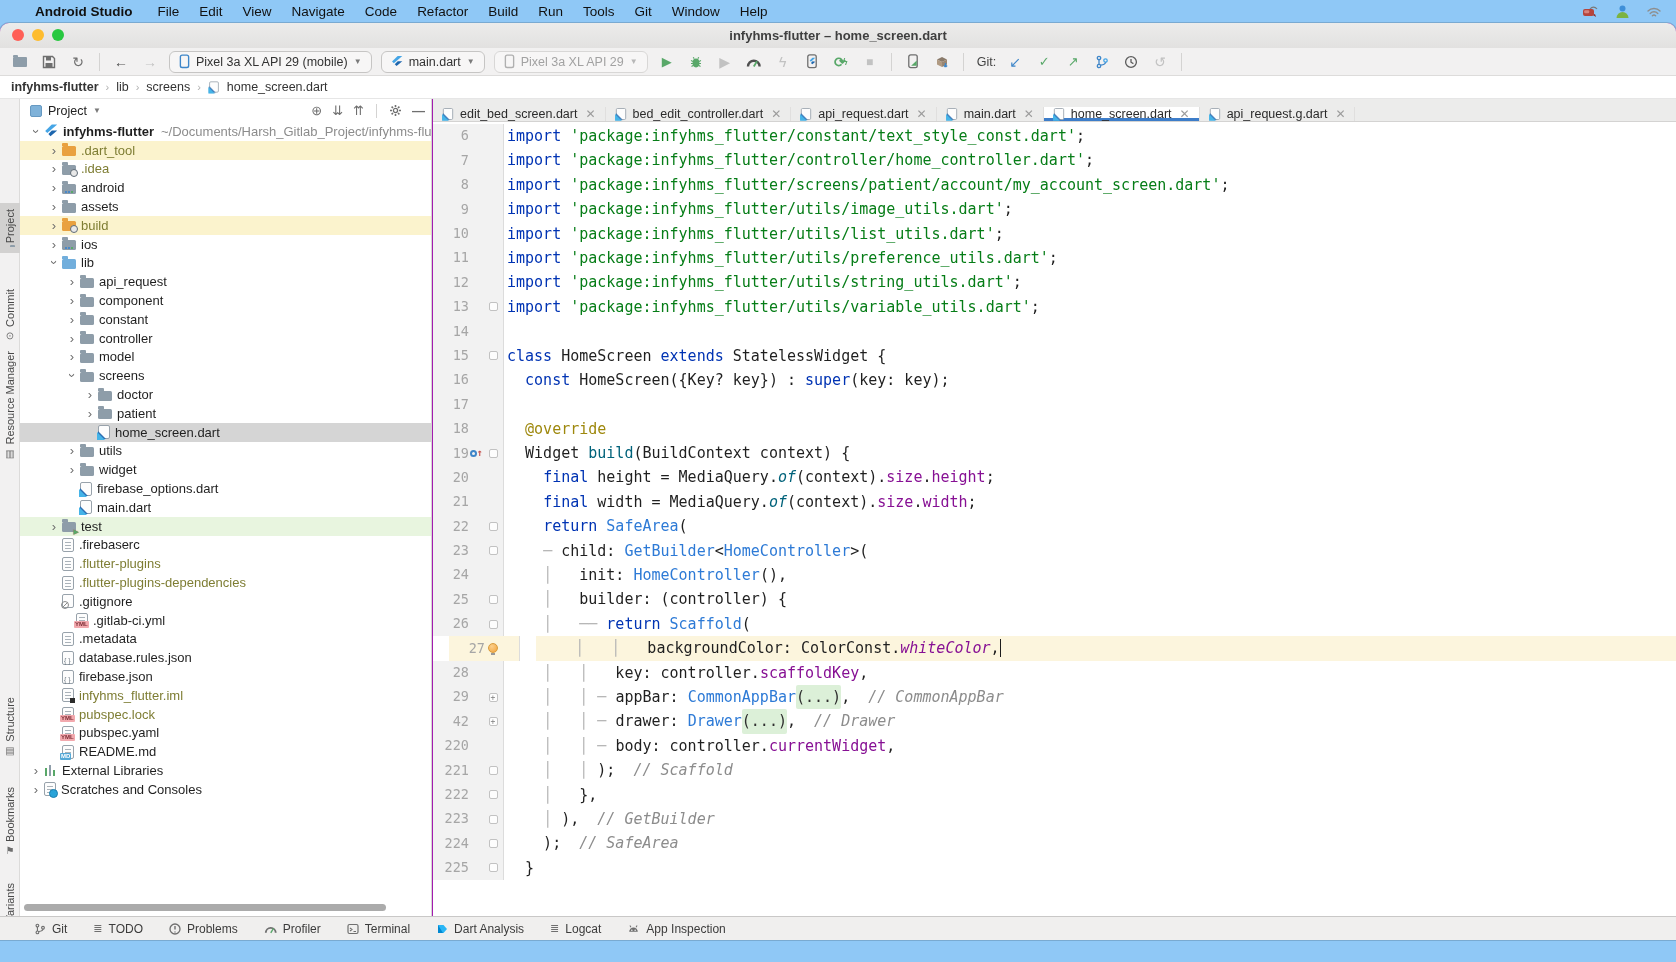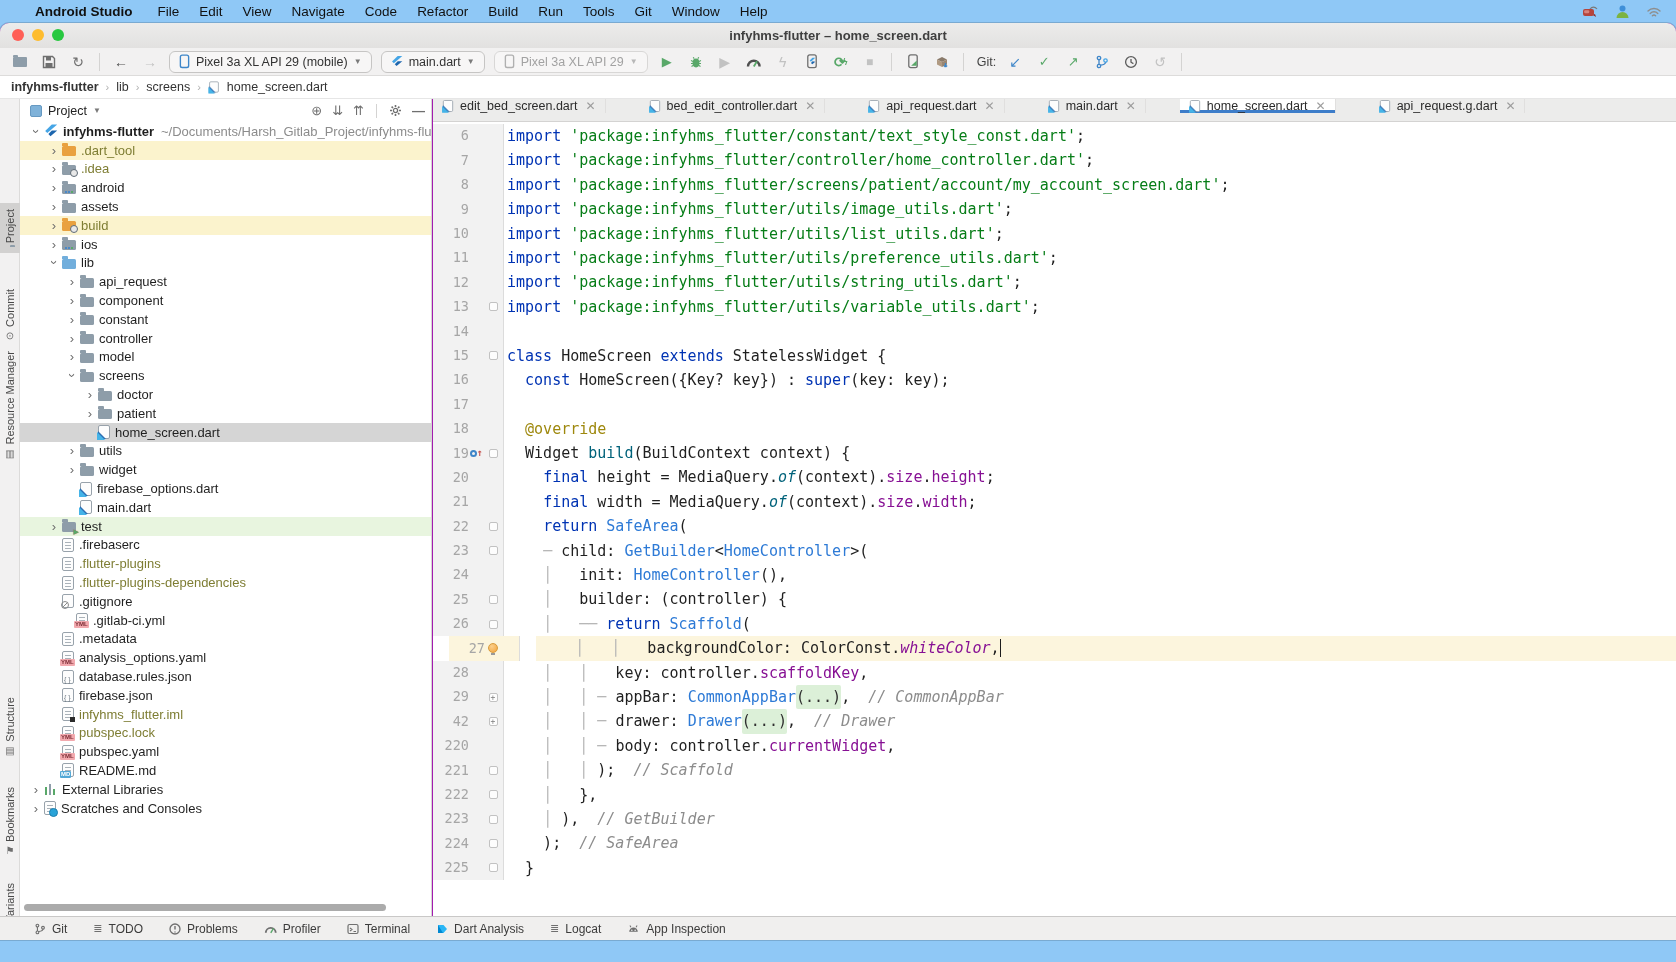--- a/index.html
+++ b/index.html
@@ -95,21 +95,21 @@
   .ic-page.iml::after{content:"";position:absolute;right:-2px;bottom:-2px;width:5px;height:5px;background:#2b2b2b;}
   .ic-page.ignore::after{content:"";position:absolute;left:-2px;bottom:-2px;width:6px;height:6px;border:1px solid #8a8a8a;border-radius:50%;background:linear-gradient(135deg,transparent 45%,#8a8a8a 45% 55%,transparent 55%);}
   .ic-page.clock::after{content:"";position:absolute;right:-3px;bottom:-3px;width:7px;height:7px;border-radius:50%;background:#29A3D8;border:1px solid #1c7fae;}
   .ic-bars{width:13px;height:12px;background:
       linear-gradient(#59A869,#59A869) 1px 4px/2px 8px no-repeat,
       linear-gradient(#8E9DA9,#8E9DA9) 5px 1px/2px 11px no-repeat,
       linear-gradient(#59A869,#59A869) 9px 6px/2px 6px no-repeat;}
 
   
   .editor{position:absolute;left:433px;top:0;right:0;height:100%;background:#fff;}
-  .tabbar{height:23px;background:#ececeb;border-bottom:1px solid #d4d3d2;display:flex;align-items:flex-start;font-size:12.5px;color:#2b2b2b;gap:34px;}
+  .tabbar{height:23px;background:#ececeb;border-bottom:1px solid #d4d3d2;display:flex;align-items:flex-end;font-size:12.5px;color:#2b2b2b;}
   .tab{display:flex;align-items:center;gap:6px;padding:0 9px;border-right:1px solid #e0dfde;}
   .tab .x{color:#9b9b9b;font-size:12px;margin-left:2px;}
   .tab.active{background:#fff;box-shadow:inset 0 -3px 0 var(--accent);}
   .tab .ic{transform:scale(.85);}
 
   .code{position:absolute;left:0;top:23px;right:0;bottom:0;background:#fff;overflow:hidden;padding-top:2px;}
   .crow{display:flex;height:24.4px;align-items:center;}
   .crow.hl .gut,.crow.hl .ctext{background:var(--caret-line);margin-left:16px;}
   .gut{width:71px;flex:none;align-self:stretch;background:#f2f2f2;border-right:1px solid #dcdcdc;display:flex;align-items:center;font:13.5px/1 "DejaVu Sans Mono",monospace;color:#a6a6a6;}
   .gut .num{width:36px;text-align:right;flex:none;}
@@ -495,25 +495,20 @@
               <span class="ic ic-page lines yml badge"></span>
               <span class="lbl">.gitlab-ci.yml</span>
             </div>
             <div class="trow" style="padding-left: 26px;">
               <span class="arrow"></span>
               <span class="ic ic-page lines"></span>
               <span class="lbl">.metadata</span>
             </div>
             <div class="trow" style="padding-left: 26px;">
               <span class="arrow"></span>
-              <span class="ic ic-page lines yml badge"></span>
-              <span class="lbl">analysis_options.yaml</span>
-            </div>
-            <div class="trow" style="padding-left: 26px;">
-              <span class="arrow"></span>
               <span class="ic ic-page json"></span>
               <span class="lbl">database.rules.json</span>
             </div>
             <div class="trow" style="padding-left: 26px;">
               <span class="arrow"></span>
               <span class="ic ic-page json"></span>
               <span class="lbl">firebase.json</span>
             </div>
             <div class="trow olive" style="padding-left: 26px;">
               <span class="arrow"></span>

